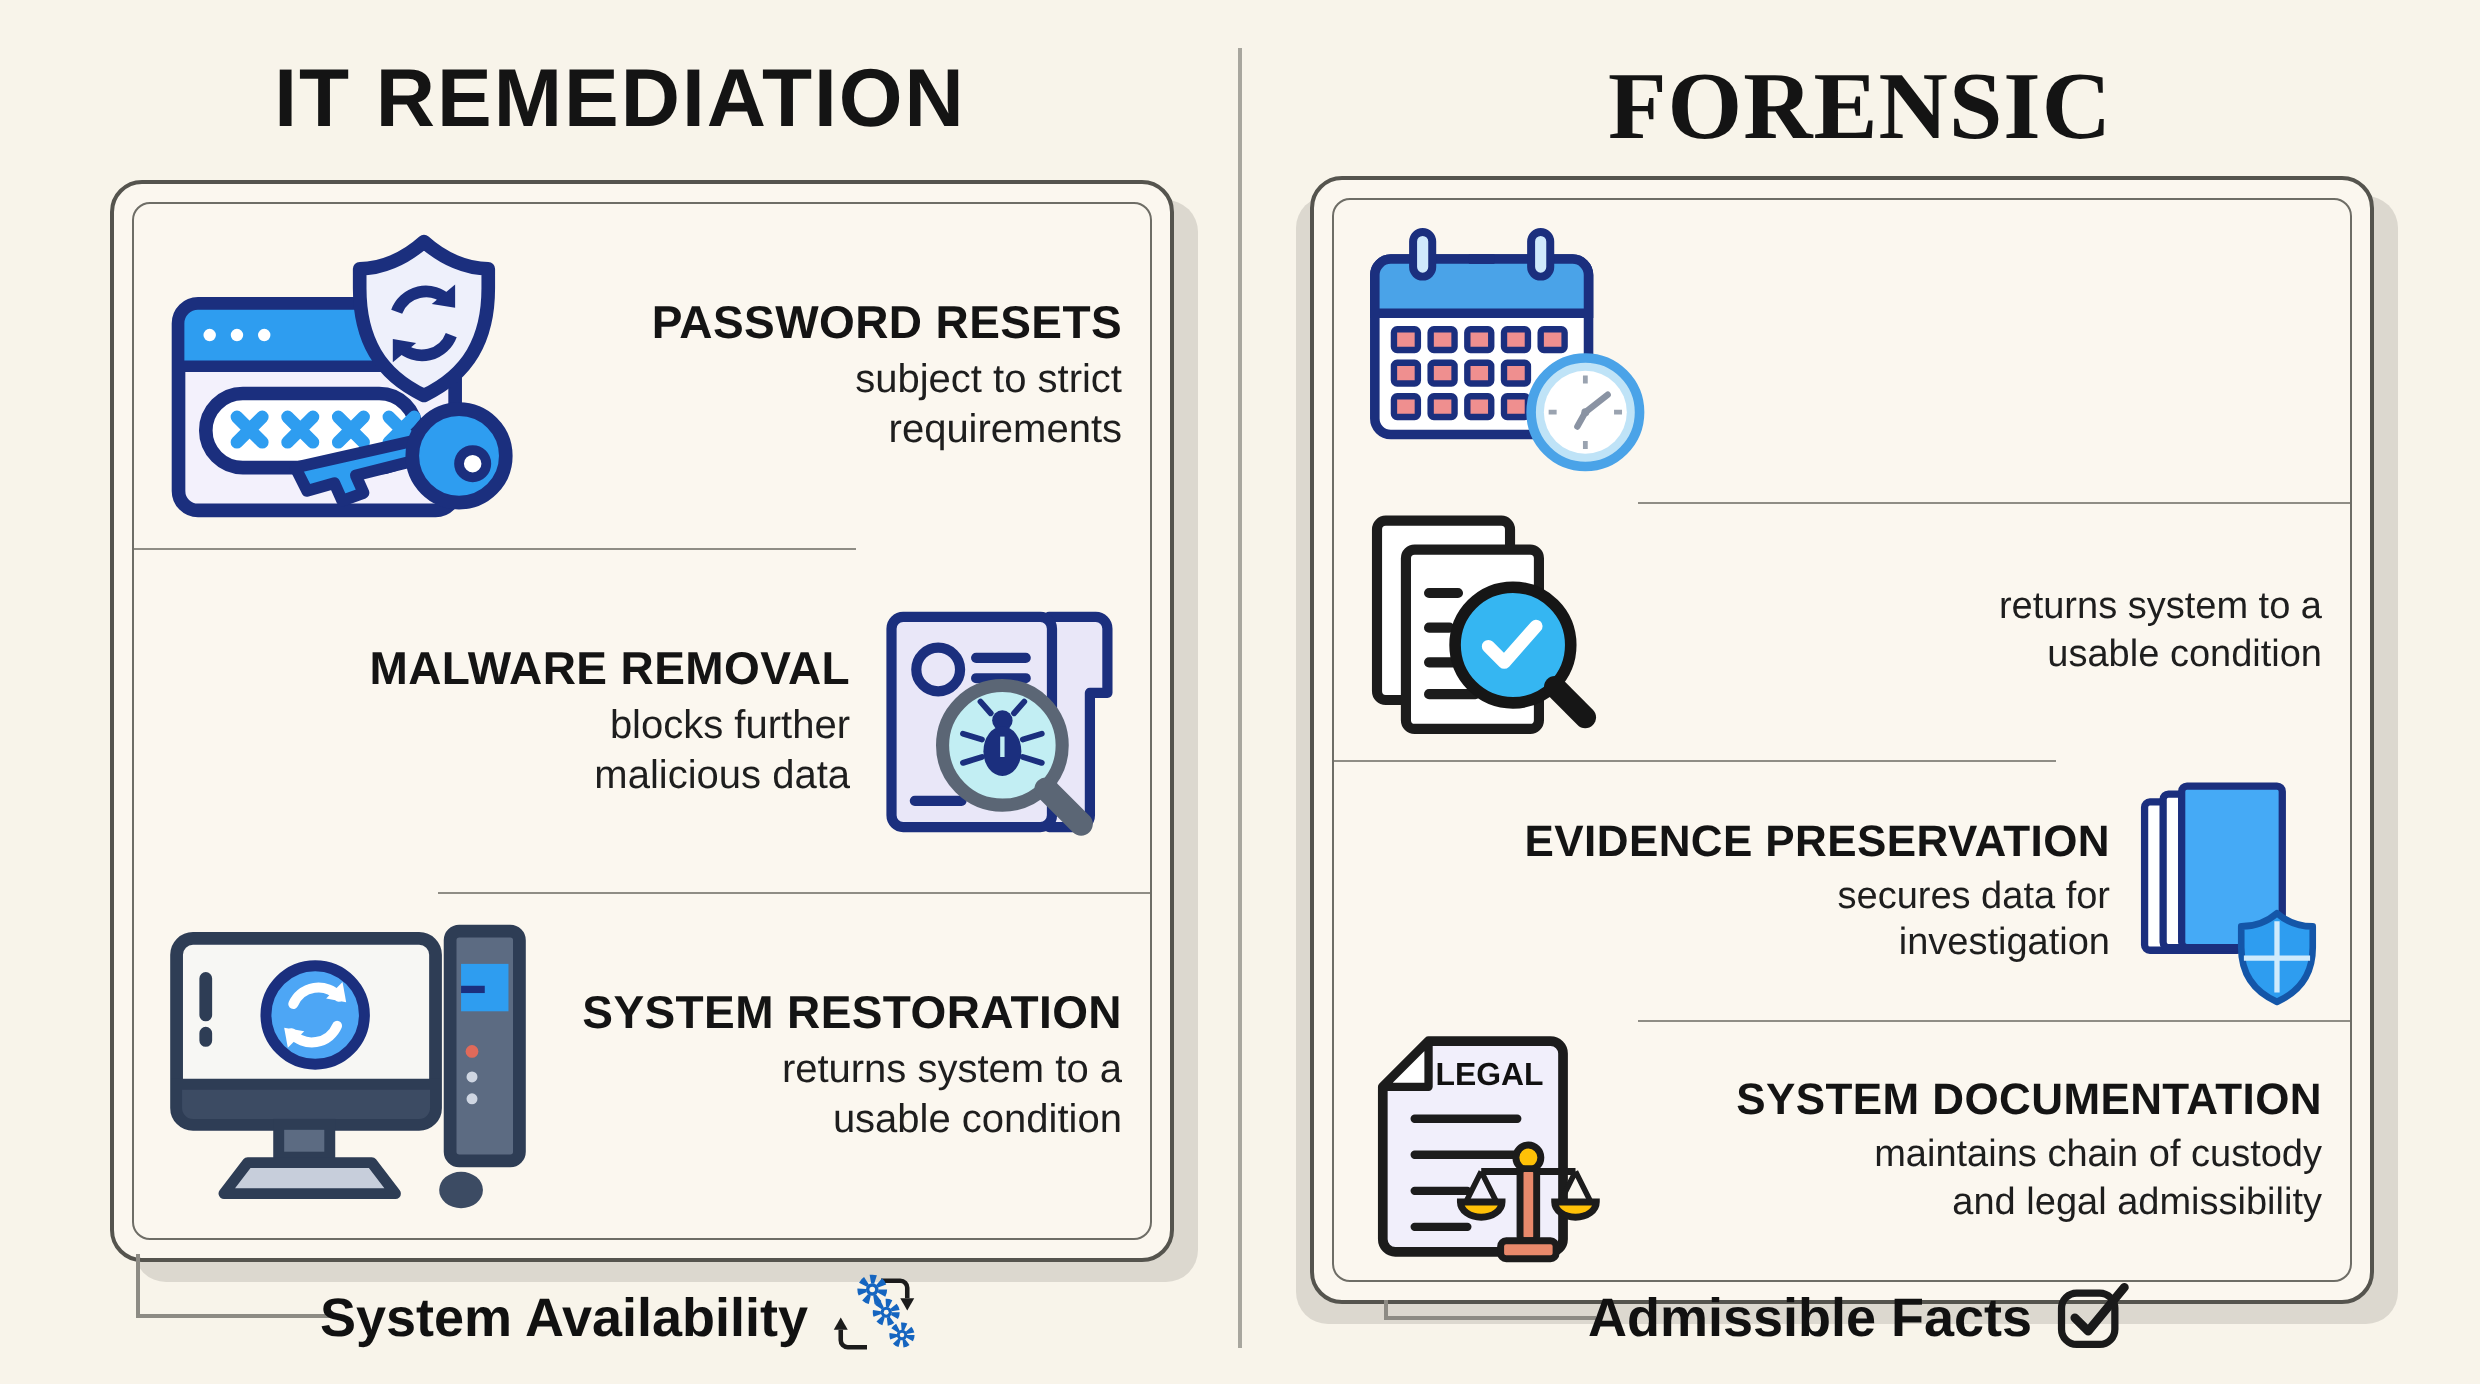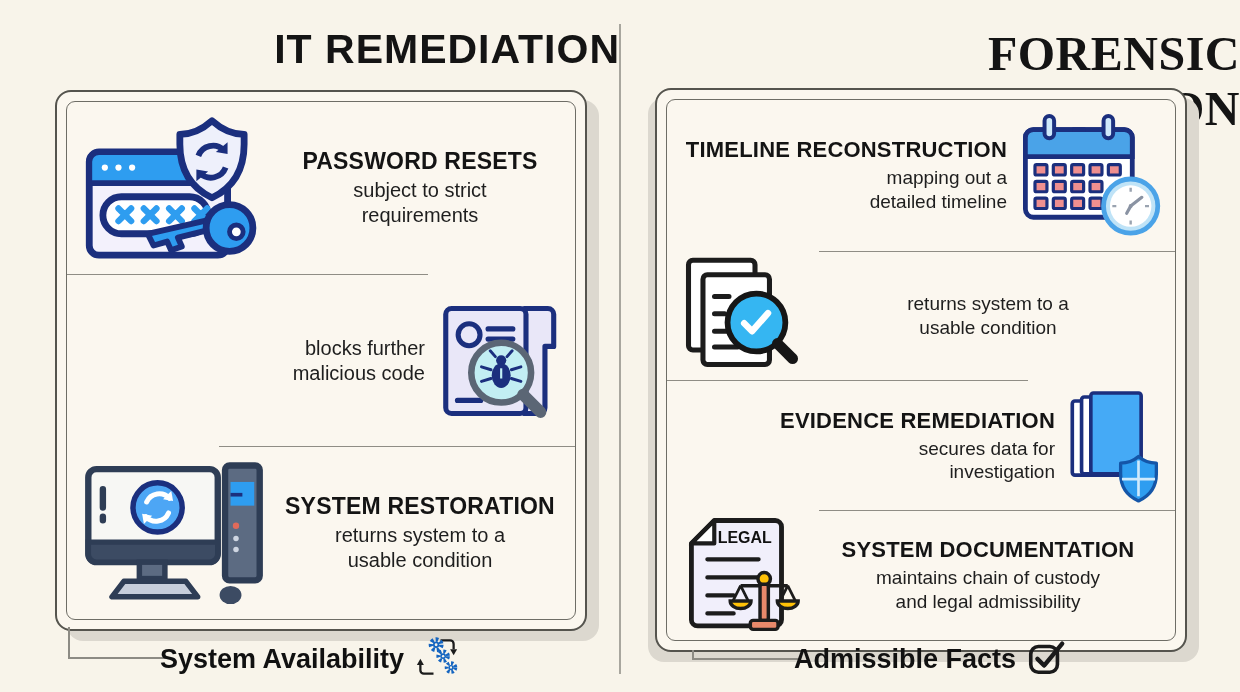--- a/index.html
+++ b/index.html
@@ -1,40 +1,40 @@
 <!DOCTYPE html>
 <html><head>
 <meta charset="utf-8">
 <style>
   html,body { margin:0; padding:0; }
   .canvas {
     position:relative; width:1240px; height:692px;
     background:#f8f4ea; overflow:hidden;
     font-family:"Liberation Sans", sans-serif;
   }
-  .title { position:absolute; top:26px; width:620px; text-align:right;
+  .title { position:absolute; top:26px; width:620px; text-align:center;
            font-weight:800; color:#141414; }
   .title-left  { left:0;   font-size:41px; letter-spacing:1px; }
   .title-right { left:620px; font-size:48px; letter-spacing:0.5px;font-family:Liberation Serif, serif; }
 
   .center-line { position:absolute; left:619px; top:24px; width:2px; height:650px; background:#a8a69e; }
 
   .panel { position:absolute; background:#fbf7ef; border:2px solid #55544e; border-radius:16px; }
   .panel-left  { left:55px;  top:90px; width:528px; height:537px; box-shadow:12px 10px 0 0 #dcd8cf; }
   .panel-right { left:655px; top:88px; width:528px; height:560px;
                  box-shadow:-7px 10px 0 0 #dcd8cf, 12px 10px 0 0 #dcd8cf; }
   .panel-inner { position:absolute; left:9px; right:9px; top:9px; bottom:9px;
                  border:1.6px solid #6e6d66; border-radius:9px;
                  display:flex; flex-direction:column; overflow:hidden; }
 
   .row { flex:1; display:flex; align-items:center; padding:4px 14px; min-height:0; }
   .row.tall { flex:1.18; }
   .row-icon { flex:0 0 auto; display:flex; align-items:center; justify-content:flex-end; }
   .row-text { flex:1; min-width:0; }
-  .t-left  { text-align:center;  padding-left:12px; }
+  .t-left  { text-align:right;  padding-left:12px; }
   .t-right { text-align:right; padding-right:12px; }
 
   .item-title { font-size:23px; font-weight:800; color:#141414; margin-bottom:3px; letter-spacing:0.2px; }
   .item-desc  { font-size:20px; color:#1e1e1e; line-height:1.25; white-space:pre-line; }
   .panel-right .item-title { font-size:22px; }
   .panel-right .item-desc  { font-size:19px; }
 
   .divider { border-top:1.7px solid #8f8d85; height:0; }
   .d-left  { align-self:flex-start; width:71%; }
   .d-right { align-self:flex-end;   width:70%; }
@@ -86,22 +86,23 @@
           <div class="item-title">PASSWORD RESETS</div>
           <div class="item-desc">subject to strict
 requirements</div>
         </div>
       </div>
 
       <div class="divider d-left"></div>
 
       <div class="row">
         <div class="row-text t-right">
+          <div class="item-title">MALWARE REMOVAL</div>
           <div class="item-desc">blocks further
-malicious code</div>
+malicious data</div>
         </div>
         <div class="row-icon">
           <svg width="124" height="142" viewBox="0 0 170 172">
             <path d="M120,14 h32 a8,8 0 0 1 8,8 v44 h-12 v84 a8,8 0 0 1 -8,8 h-20 z" fill="#e9e7f8" stroke="#1b2f7e" stroke-width="7" stroke-linejoin="round"></path>
             <rect x="12" y="14" width="110" height="144" rx="8" fill="#e9e7f8" stroke="#1b2f7e" stroke-width="7"></rect>
             <circle cx="44" cy="50" r="15" fill="#e9e7f8" stroke="#1b2f7e" stroke-width="7"></circle>
             <path d="M70,42 h34 M70,56 h34 M28,140 h32" stroke="#1b2f7e" stroke-width="7" stroke-linecap="round" fill="none"></path>
             <circle cx="88" cy="102" r="41" fill="#c2eef3" stroke="#5b6675" stroke-width="9"></circle>
             <circle cx="88" cy="85" r="7" fill="#1b2f7e"></circle>
             <ellipse cx="88" cy="106" rx="13" ry="17" fill="#1b2f7e"></ellipse>
@@ -143,25 +144,20 @@
         </div>
       </div>
 
     </div>
   </div>
 
   <div class="panel panel-right">
     <div class="panel-inner">
 
       <div class="row tall">
-        <div class="row-text t-right">
-          <div class="item-title">TIMELINE RECONSTRUCTION</div>
-          <div class="item-desc">mapping out a
-detailed timeline</div>
-        </div>
         <div class="row-icon">
           <svg width="142" height="126" viewBox="0 0 178 158">
             <rect x="8" y="22" width="134" height="110" rx="10" fill="#fff" stroke="#1b2f7e" stroke-width="6"></rect>
             <path d="M8,56 V32 a10,10 0 0 1 10,-10 h114 a10,10 0 0 1 10,10 v24 z" fill="#4aa3e8" stroke="#1b2f7e" stroke-width="6"></path>
             <path d="M67,22 h16" stroke="#1b2f7e" stroke-width="6"></path>
             <rect x="32" y="5" width="12" height="28" rx="6" fill="#cfe9fb" stroke="#1b2f7e" stroke-width="5"></rect>
             <rect x="106" y="5" width="12" height="28" rx="6" fill="#cfe9fb" stroke="#1b2f7e" stroke-width="5"></rect>
             <g fill="#ef8f8f" stroke="#1b2f7e" stroke-width="4">
               <rect x="20" y="66" width="15" height="13" rx="2"></rect>
                 <rect x="43" y="66" width="15" height="13" rx="2"></rect>
@@ -202,21 +198,21 @@
         <div class="row-text t-left">
           <div class="item-desc">returns system to a
 usable condition</div>
         </div>
       </div>
 
       <div class="divider d-left"></div>
 
       <div class="row">
         <div class="row-text t-right">
-          <div class="item-title">EVIDENCE REMEDIATION</div>
+          <div class="item-title">EVIDENCE PRESERVATION</div>
           <div class="item-desc">secures data for
 investigation</div>
         </div>
         <div class="row-icon">
           <svg width="94" height="114" viewBox="0 0 142 172">
             <g stroke="#1b2f7e" stroke-width="5.5" stroke-linejoin="round">
               <rect x="8" y="18" width="74" height="112" rx="4" fill="#fff"></rect>
               <rect x="22" y="12" width="74" height="116" rx="4" fill="#fff"></rect>
               <rect x="36" y="6" width="76" height="122" rx="4" fill="#45aaf6"></rect>
             </g>

